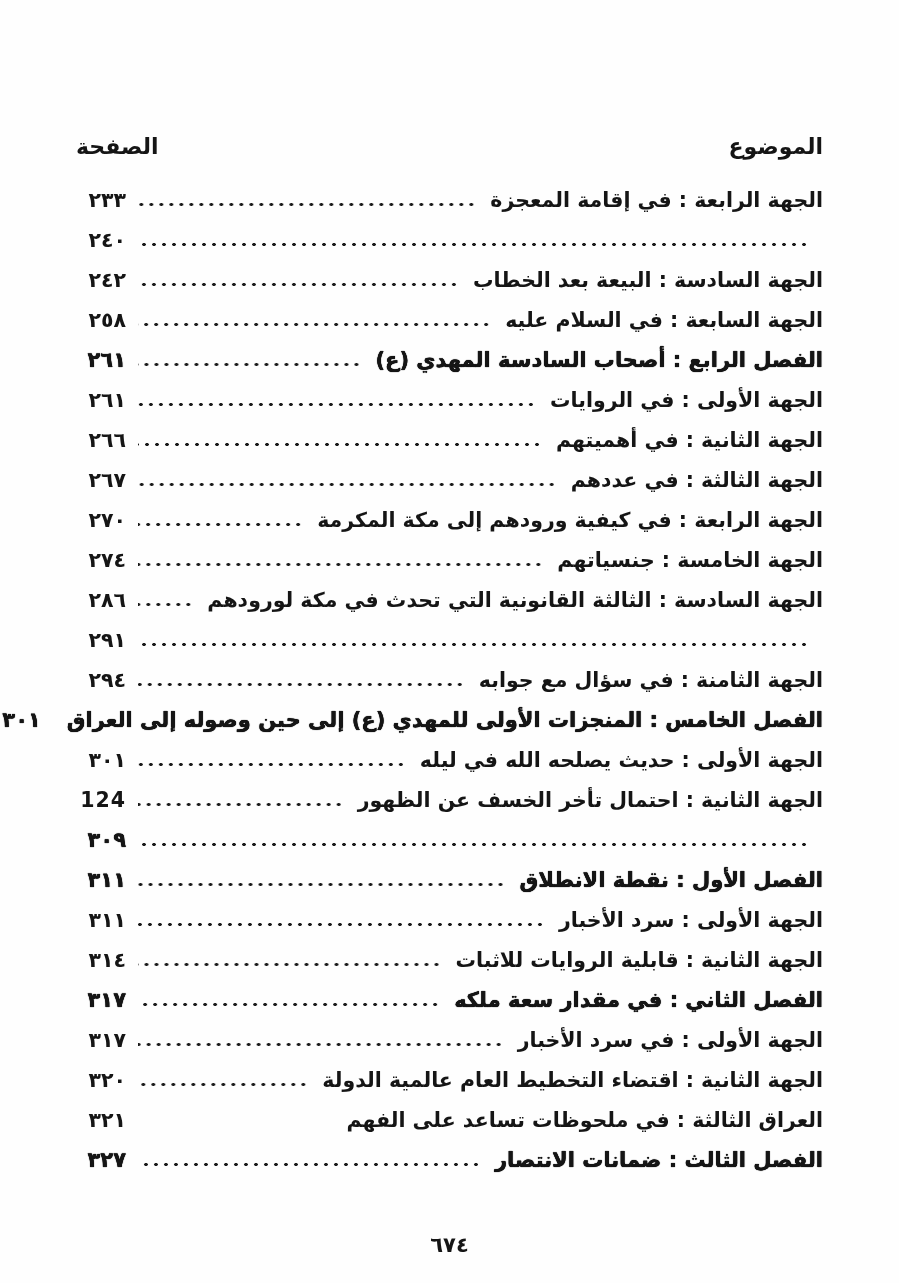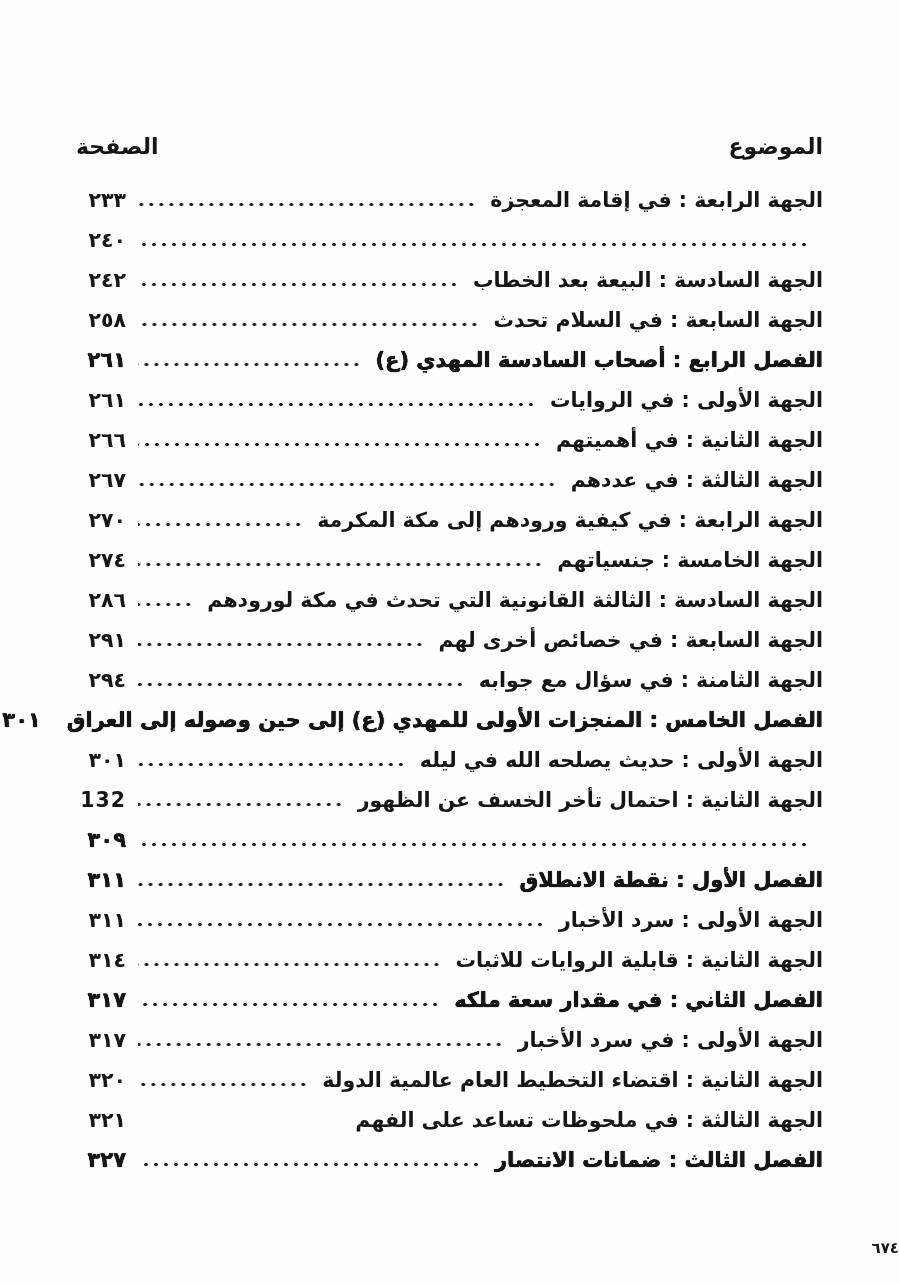--- a/index.html
+++ b/index.html
@@ -58,22 +58,22 @@
   .leader.no-dots { background: none; }
   .toc-row.chapter {
     font-size: 21px;
     text-shadow: 0 0 0.7px #000, 0 0 0.7px #000;
   }
   .folio {
     position: absolute;
     left: 0;
     right: 0;
     bottom: 26px;
-    text-align: right;
-    font-size: 15px;
+    text-align: center;
+    font-size: 21px;
     font-weight: bold;
     letter-spacing: 1px;
   }
 </style>
 </head>
 <body>
 
 <div class="page">
   <div class="toc-header">
     <span class="hdr-subject">الموضوع</span>
@@ -89,21 +89,21 @@
       <div class="toc-row">
         <span class="leader"></span>
         <span class="entry-page">٢٤٠</span>
       </div>
       <div class="toc-row">
         <span class="entry-text">الجهة السادسة : البيعة بعد الخطاب</span>
         <span class="leader"></span>
         <span class="entry-page">٢٤٢</span>
       </div>
       <div class="toc-row">
-        <span class="entry-text">الجهة السابعة : في السلام تحدث</span>
+        <span class="entry-text">الجهة السابعة : في السلام عليه</span>
         <span class="leader"></span>
         <span class="entry-page">٢٥٨</span>
       </div>
       <div class="toc-row chapter">
         <span class="entry-text">الفصل الرابع : أصحاب السادسة المهدي (ع)</span>
         <span class="leader"></span>
         <span class="entry-page">٢٦١</span>
       </div>
       <div class="toc-row">
         <span class="entry-text">الجهة الأولى : في الروايات</span>
@@ -129,21 +129,20 @@
         <span class="entry-text">الجهة الخامسة : جنسياتهم</span>
         <span class="leader"></span>
         <span class="entry-page">٢٧٤</span>
       </div>
       <div class="toc-row">
         <span class="entry-text">الجهة السادسة : الثالثة القانونية التي تحدث في مكة لورودهم</span>
         <span class="leader"></span>
         <span class="entry-page">٢٨٦</span>
       </div>
       <div class="toc-row">
-        <span class="entry-text">الجهة السابعة : في خصائص أخرى لهم</span>
         <span class="leader"></span>
         <span class="entry-page">٢٩١</span>
       </div>
       <div class="toc-row">
         <span class="entry-text">الجهة الثامنة : في سؤال مع جوابه</span>
         <span class="leader"></span>
         <span class="entry-page">٢٩٤</span>
       </div>
       <div class="toc-row chapter">
         <span class="entry-text">الفصل الخامس : المنجزات الأولى للمهدي (ع) إلى حين وصوله إلى العراق</span>
@@ -151,21 +150,21 @@
         <span class="entry-page">٣٠١</span>
       </div>
       <div class="toc-row">
         <span class="entry-text">الجهة الأولى : حديث يصلحه الله في ليله</span>
         <span class="leader"></span>
         <span class="entry-page">٣٠١</span>
       </div>
       <div class="toc-row">
         <span class="entry-text">الجهة الثانية : احتمال تأخر الخسف عن الظهور</span>
         <span class="leader"></span>
-        <span class="entry-page">132</span>
+        <span class="entry-page">124</span>
       </div>
       <div class="toc-row chapter">
         <span class="leader"></span>
         <span class="entry-page">٣٠٩</span>
       </div>
       <div class="toc-row chapter">
         <span class="entry-text">الفصل الأول : نقطة الانطلاق</span>
         <span class="leader"></span>
         <span class="entry-page">٣١١</span>
       </div>
@@ -188,21 +187,21 @@
         <span class="entry-text">الجهة الأولى : في سرد الأخبار</span>
         <span class="leader"></span>
         <span class="entry-page">٣١٧</span>
       </div>
       <div class="toc-row">
         <span class="entry-text">الجهة الثانية : اقتضاء التخطيط العام عالمية الدولة</span>
         <span class="leader"></span>
         <span class="entry-page">٣٢٠</span>
       </div>
       <div class="toc-row">
-        <span class="entry-text">الجهة الثالثة : في ملحوظات تساعد على الفهم</span>
+        <span class="entry-text">العراق الثالثة : في ملحوظات تساعد على الفهم</span>
         <span class="leader no-dots"></span>
         <span class="entry-page">٣٢١</span>
       </div>
       <div class="toc-row chapter">
         <span class="entry-text">الفصل الثالث : ضمانات الانتصار</span>
         <span class="leader"></span>
         <span class="entry-page">٣٢٧</span>
       </div>
     </div>
 

